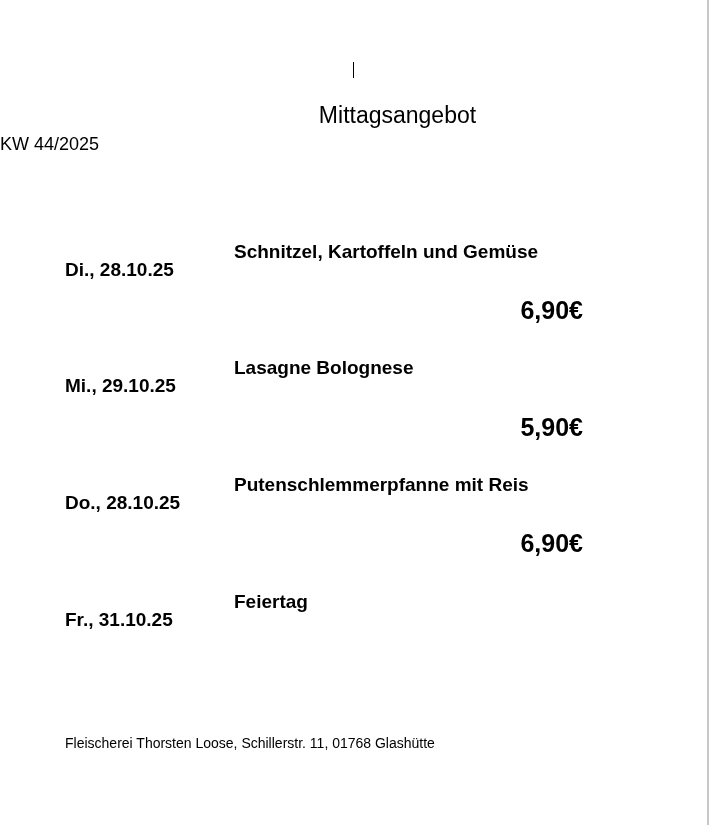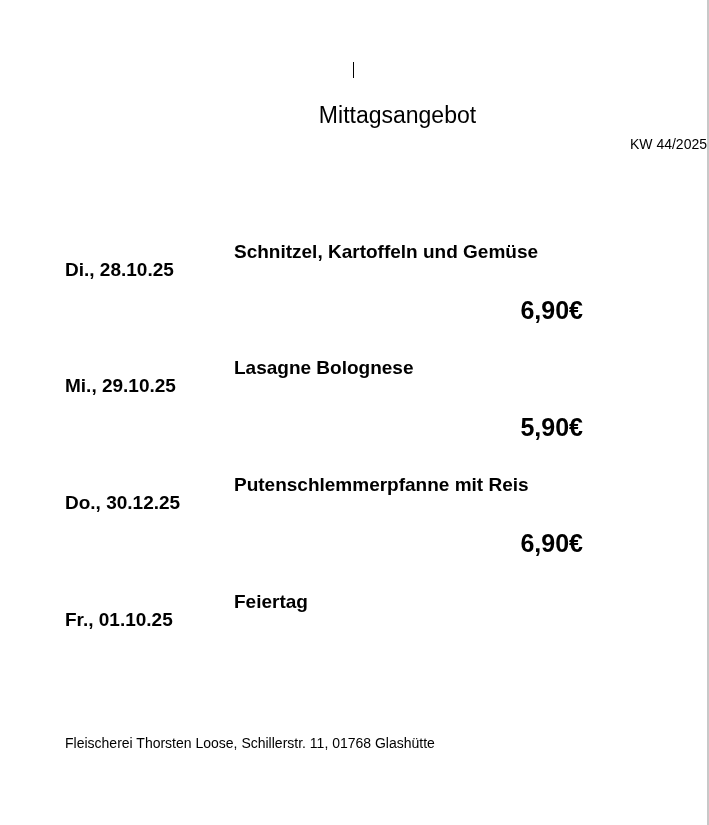--- a/index.html
+++ b/index.html
@@ -48,22 +48,22 @@
       font-size: 23px;
       line-height: 30px;
       font-weight: normal;
       padding-left: 44px;
     }
     .subtitle {
       position: absolute;
       left: 0;
       width: 707px;
       top: 132px;
-      text-align: right;
-      font-size: 14px;
+      text-align: left;
+      font-size: 18px;
       line-height: 24px;
     }
     .row {
       position: absolute;
       left: 65px;
       font-weight: bold;
       font-size: 19px;
       line-height: 26px;
       white-space: nowrap;
     }
@@ -111,25 +111,25 @@
   </div>
   <div class="price" style="top:297px;">6,90€</div>
 
   <div class="row" style="top:355px;">
     <span class="date">Mi., 29.10.25</span>
     <span class="dish">Lasagne Bolognese</span>
   </div>
   <div class="price" style="top:414px;">5,90€</div>
 
   <div class="row" style="top:472px;">
-    <span class="date">Do., 30.12.25</span>
+    <span class="date">Do., 28.10.25</span>
     <span class="dish">Putenschlemmerpfanne mit Reis</span>
   </div>
   <div class="price" style="top:530px;">6,90€</div>
 
   <div class="row" style="top:589px;">
-    <span class="date">Fr., 01.10.25</span>
+    <span class="date">Fr., 31.10.25</span>
     <span class="dish">Feiertag</span>
   </div>
 
   <div class="footer">Fleischerei Thorsten Loose, Schillerstr. 11, 01768 Glashütte</div>
 </div>
 <div class="page-edge"></div>
 
 </body></html>

